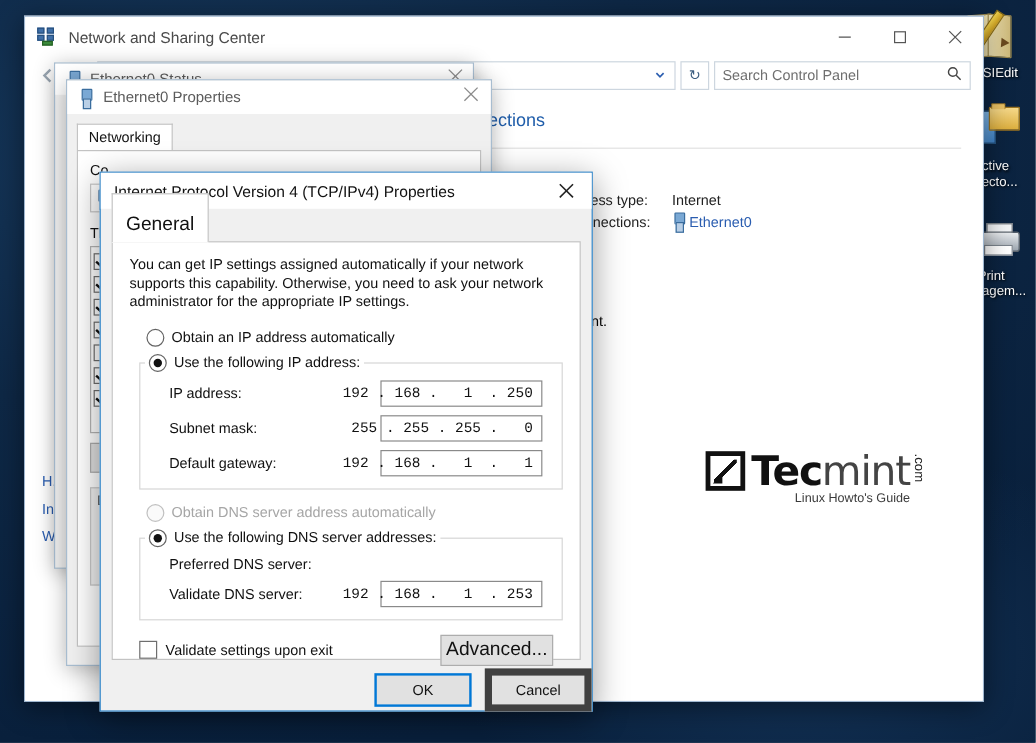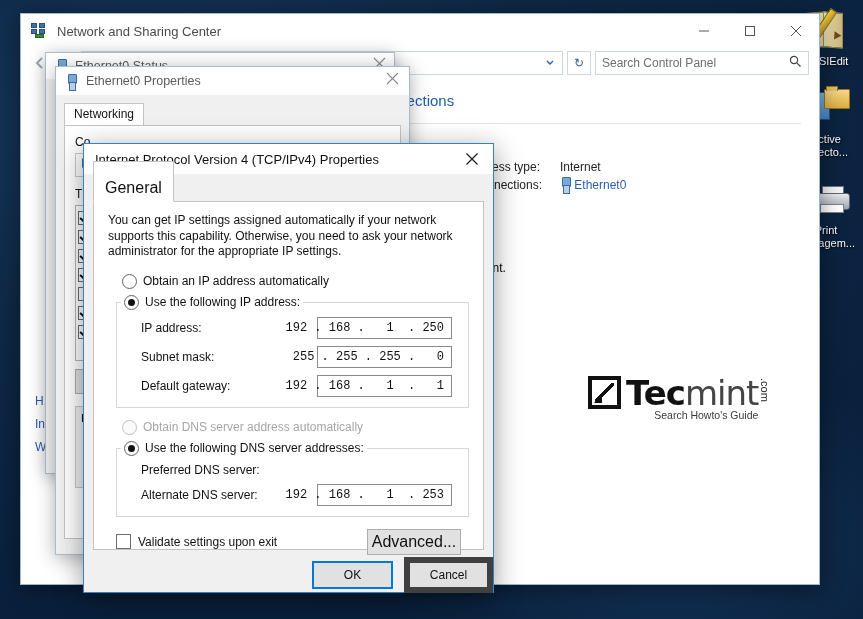--- a/index.html
+++ b/index.html
@@ -546,21 +546,21 @@
 
 <div id="tecmint">
   <div class="row">
     <span class="sq">
         <span class="ar"></span>
       </span>
     <span class="tec">Tec</span>
     <span class="mint">mint</span>
     <span class="dotcom">.com</span>
   </div>
-  <div class="tag">Search Howto's Guide</div>
+  <div class="tag">Linux Howto's Guide</div>
 </div>
 
 <div id="eth-status">
   <div class="ttl">
     <span class="eth-glyph" style="margin-right:8px">
         <span class="head"></span>
         <span class="body"></span>
       </span>
     <span>Ethernet0 Status</span>
     <span class="x">
@@ -694,21 +694,21 @@
         <span class="legend-radio">
           <span class="radio on"></span>
           <span>Use the following DNS server addresses:</span>
         </span>
       </legend>
 
       <div class="frow">
         <span class="fl">Preferred DNS server:</span>
       </div>
       <div class="frow">
-        <span class="fl">Alternate DNS server:</span>
+        <span class="fl">Validate DNS server:</span>
         <span class="ipfield">192 . 168 .   1  . 253</span>
       </div>
     </fieldset>
 
     <div class="bottomrow">
       <span class="vcheck">
         <span class="cbx2"></span>
         <span>Validate settings upon exit</span>
       </span>
       <span class="adv-btn">Advanced...</span>

